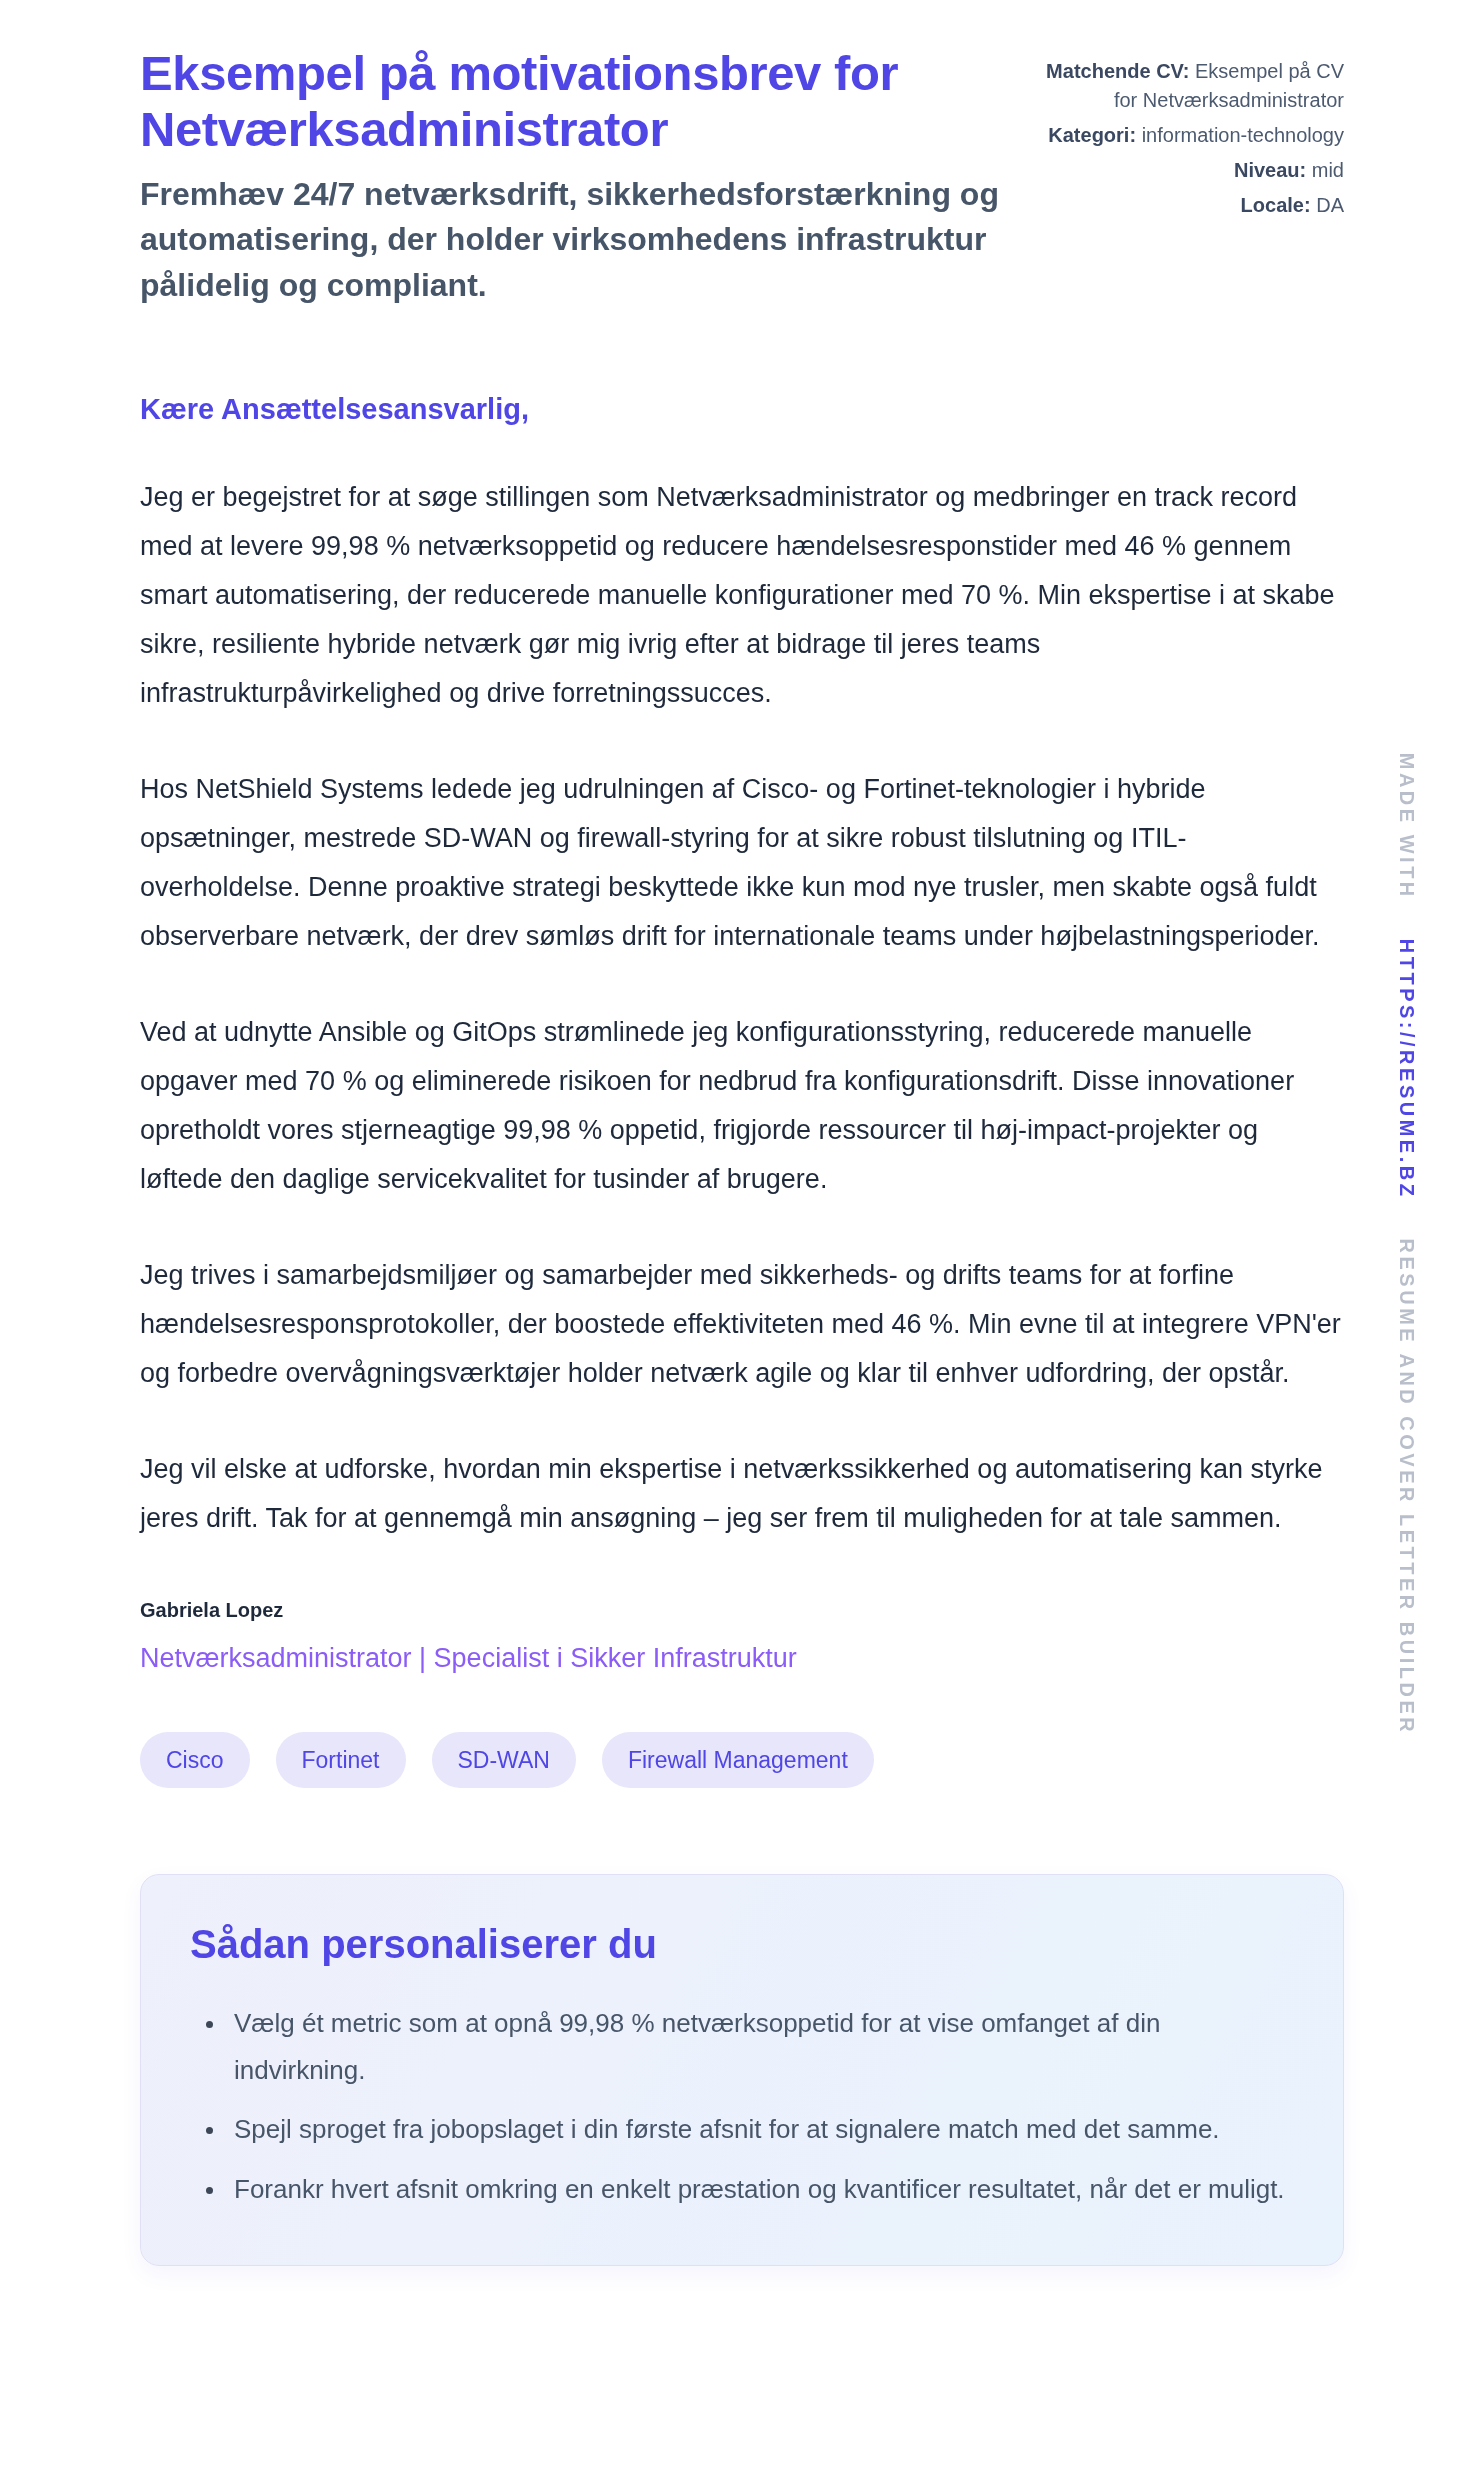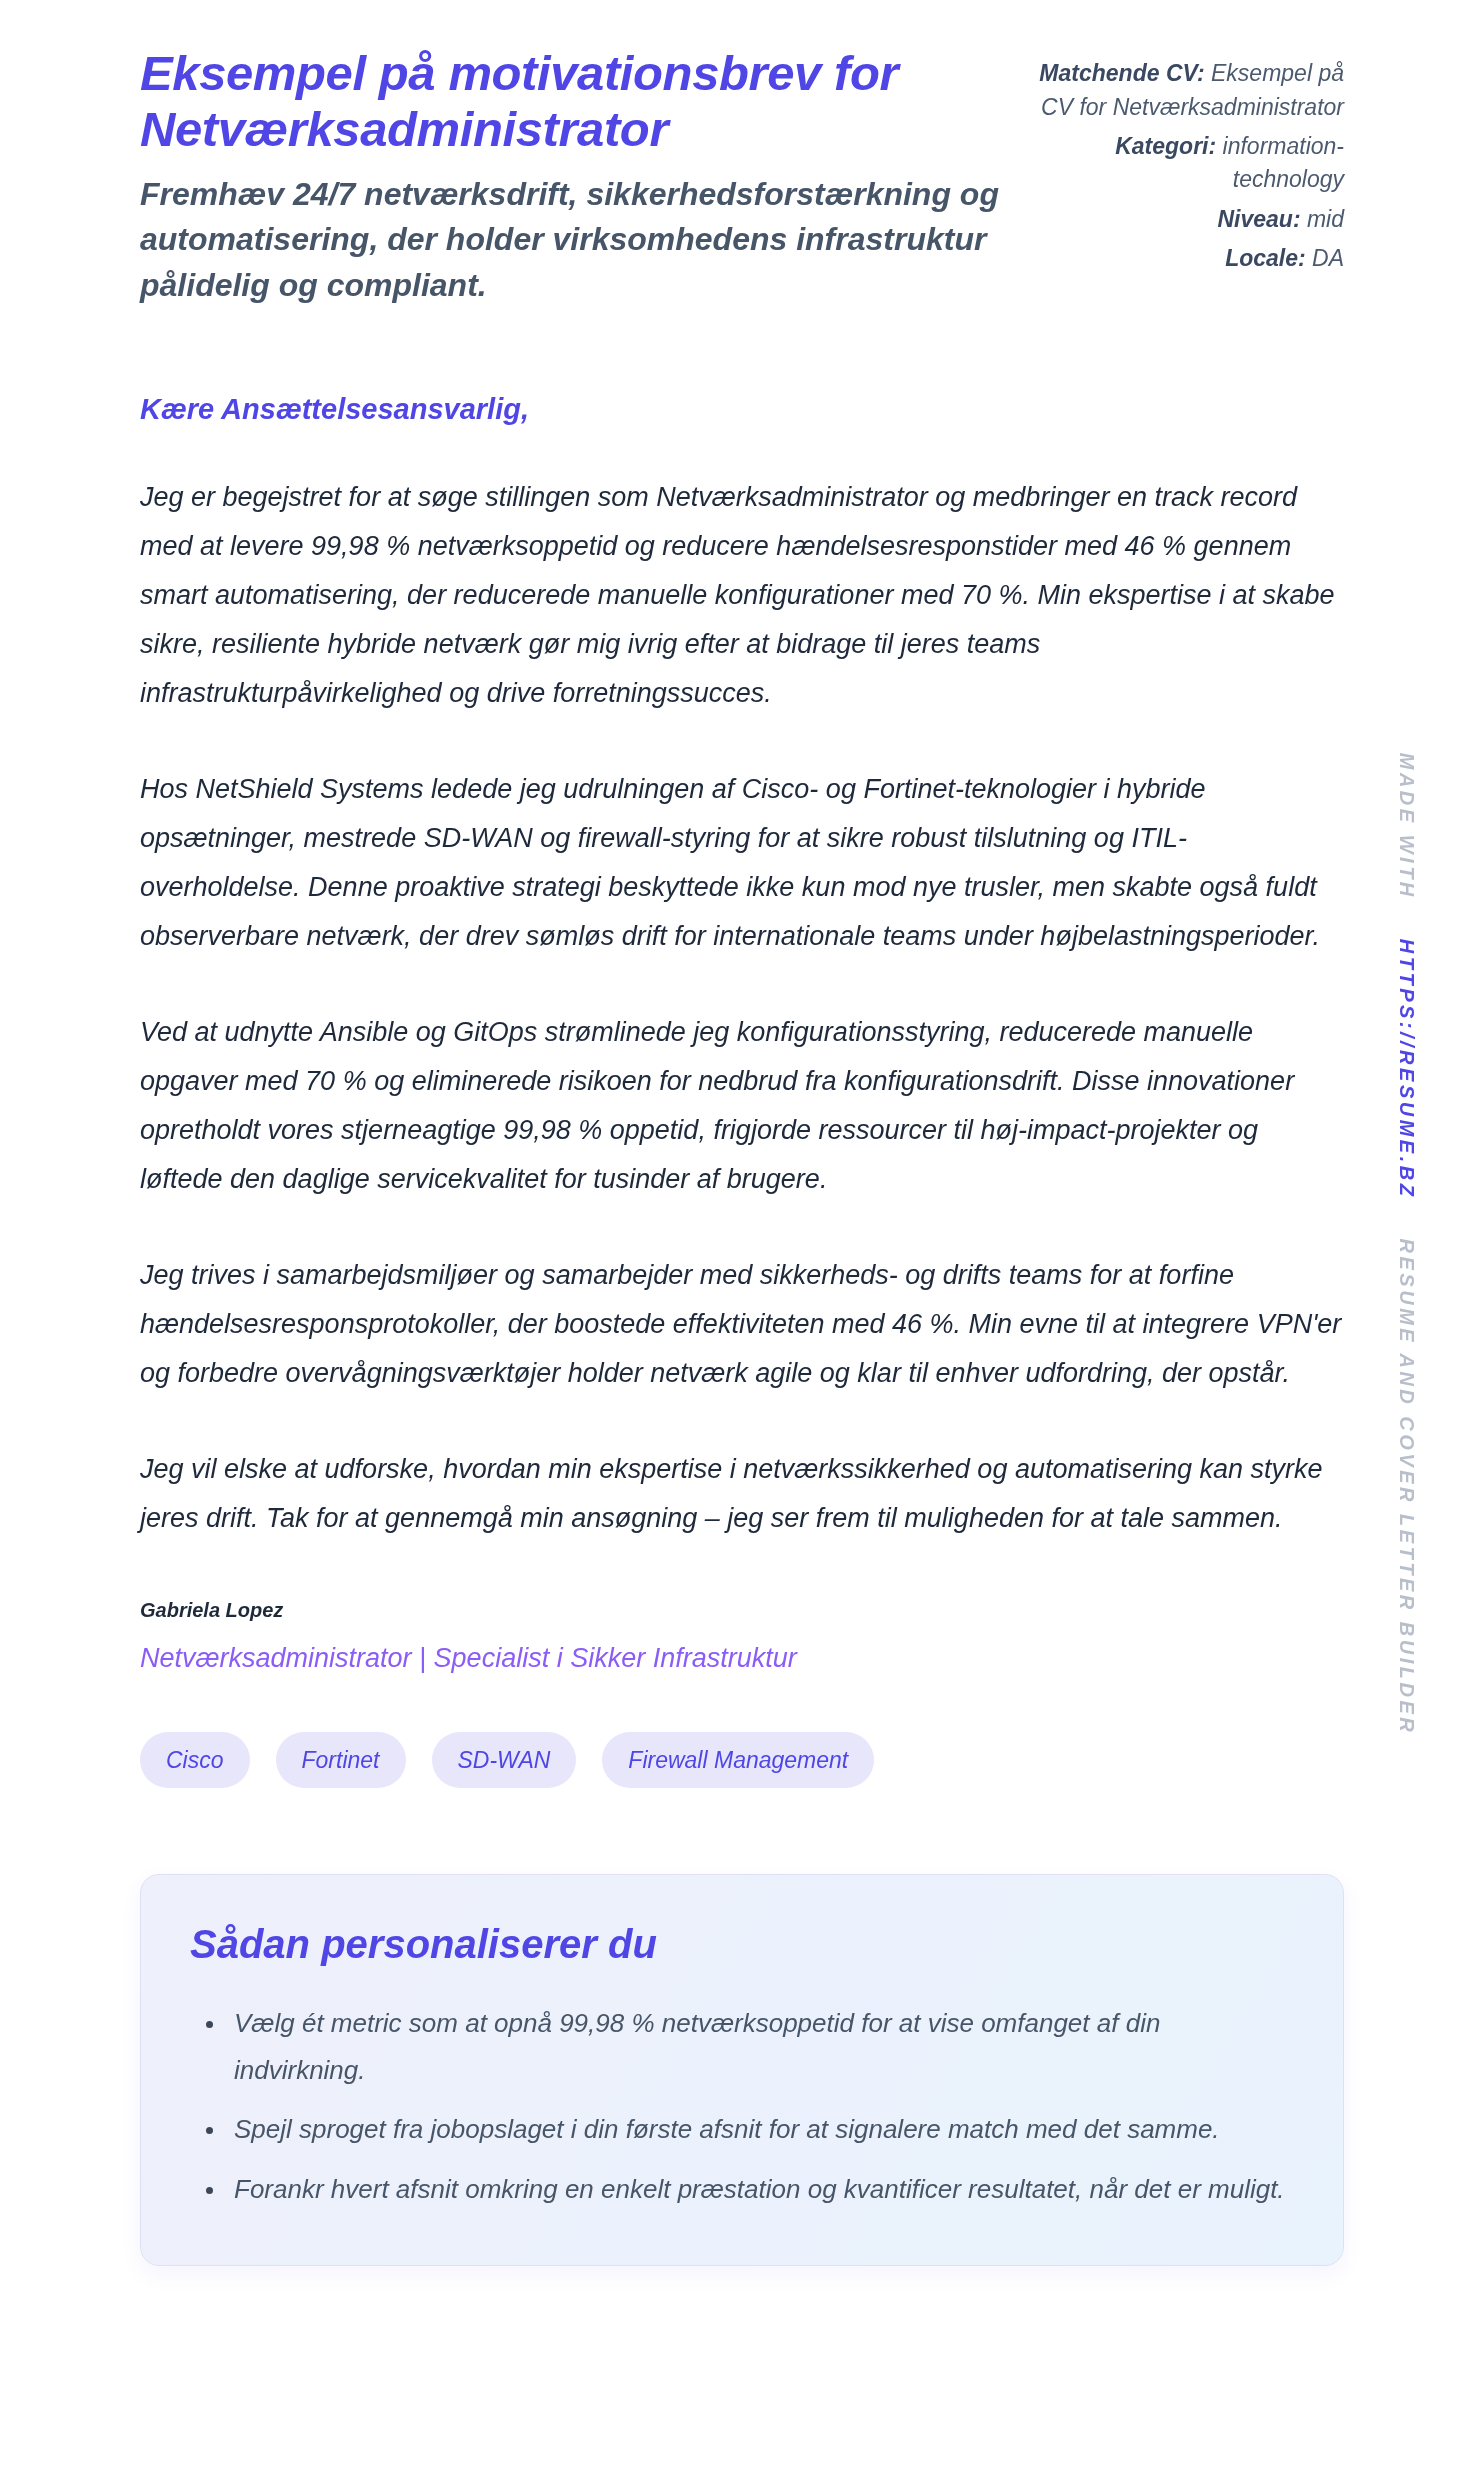--- a/index.html
+++ b/index.html
@@ -7,41 +7,41 @@
     --body:#1e293b;
     --slate:#475569;
     --meta-label:#3b4861;
     --meta-value:#4c5a70;
     --tag-bg:#e7e6fb;
     --card-b1:#eef0fb;
     --card-b2:#e9f3fd;
     --card-border:#dfe0f5;
     --wm-gray:#b9bfca;
   }
-  *{box-sizing:border-box;margin:0;padding:0;font-style:italic;}
+  *{box-sizing:border-box;margin:0;padding:0;}
   html,body{background:#ffffff;}
   body{
     width:1484px;height:2487px;position:relative;overflow:hidden;
     font-family:"Liberation Sans","DejaVu Sans",sans-serif;
     color:var(--body);
   }
   .container{width:1204px;margin:0 auto;padding-top:45px;}
 
   
   .header{display:flex;justify-content:space-between;align-items:flex-start;}
   .header-left{max-width:881px;}
   h1.title{
     color:var(--accent);font-size:49px;line-height:1.15;font-weight:700;
     letter-spacing:-0.4px;
   }
   .subtitle{
     margin-top:14px;color:var(--slate);font-size:32px;line-height:1.43;font-weight:700;
   }
   .meta{width:305px;text-align:right;padding-top:12.2px;flex-shrink:0;}
-  .meta-row{font-size:23px;line-height:1.45;margin-bottom:6.1px;color:var(--meta-value);}
+  .meta-row{font-size:20px;line-height:1.45;margin-bottom:6.1px;color:var(--meta-value);}
   .meta-label{font-weight:700;color:var(--meta-label);}
 
   
   .letter{margin-top:84px;}
   .greeting{color:var(--accent);font-weight:700;font-size:29px;margin-top:40px;}
   .para{
     margin-top:47px;font-size:27px;line-height:49px;color:var(--body);
   }
   .sig-name{margin-top:56px;font-size:20px;font-weight:700;color:var(--body);}
   .sig-title{margin-top:21px;font-size:27px;color:#8b5cf6;}

